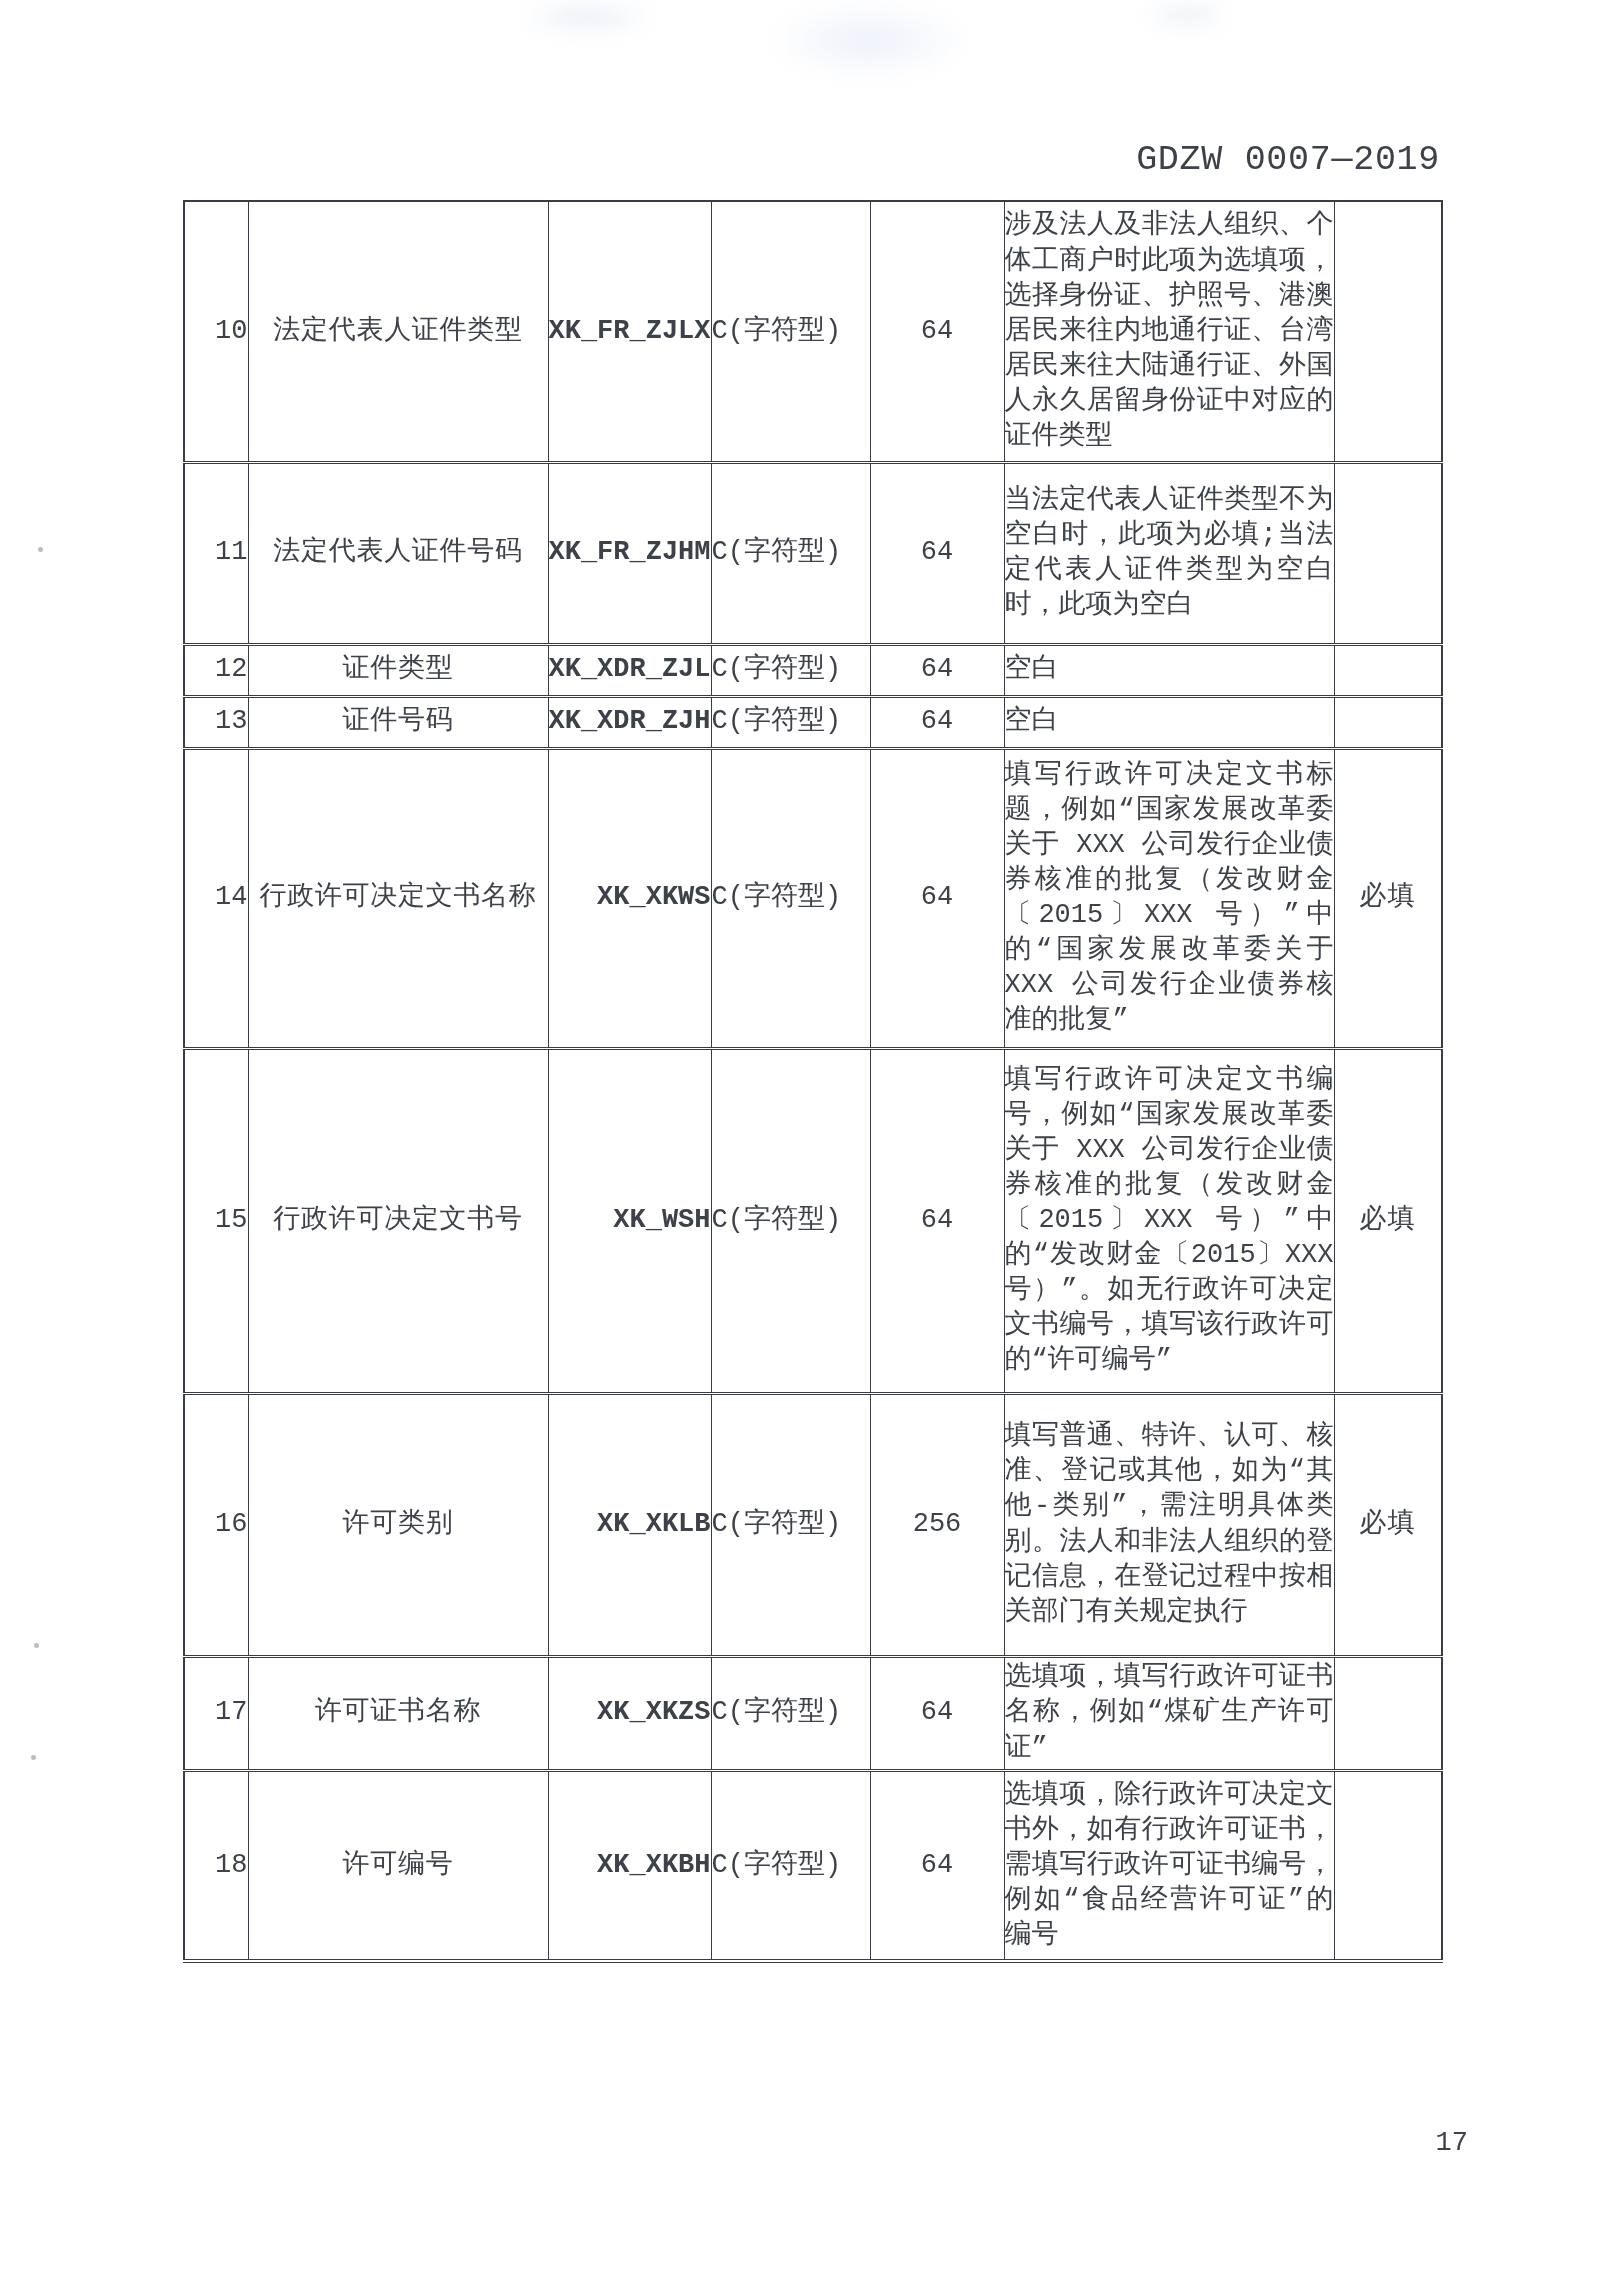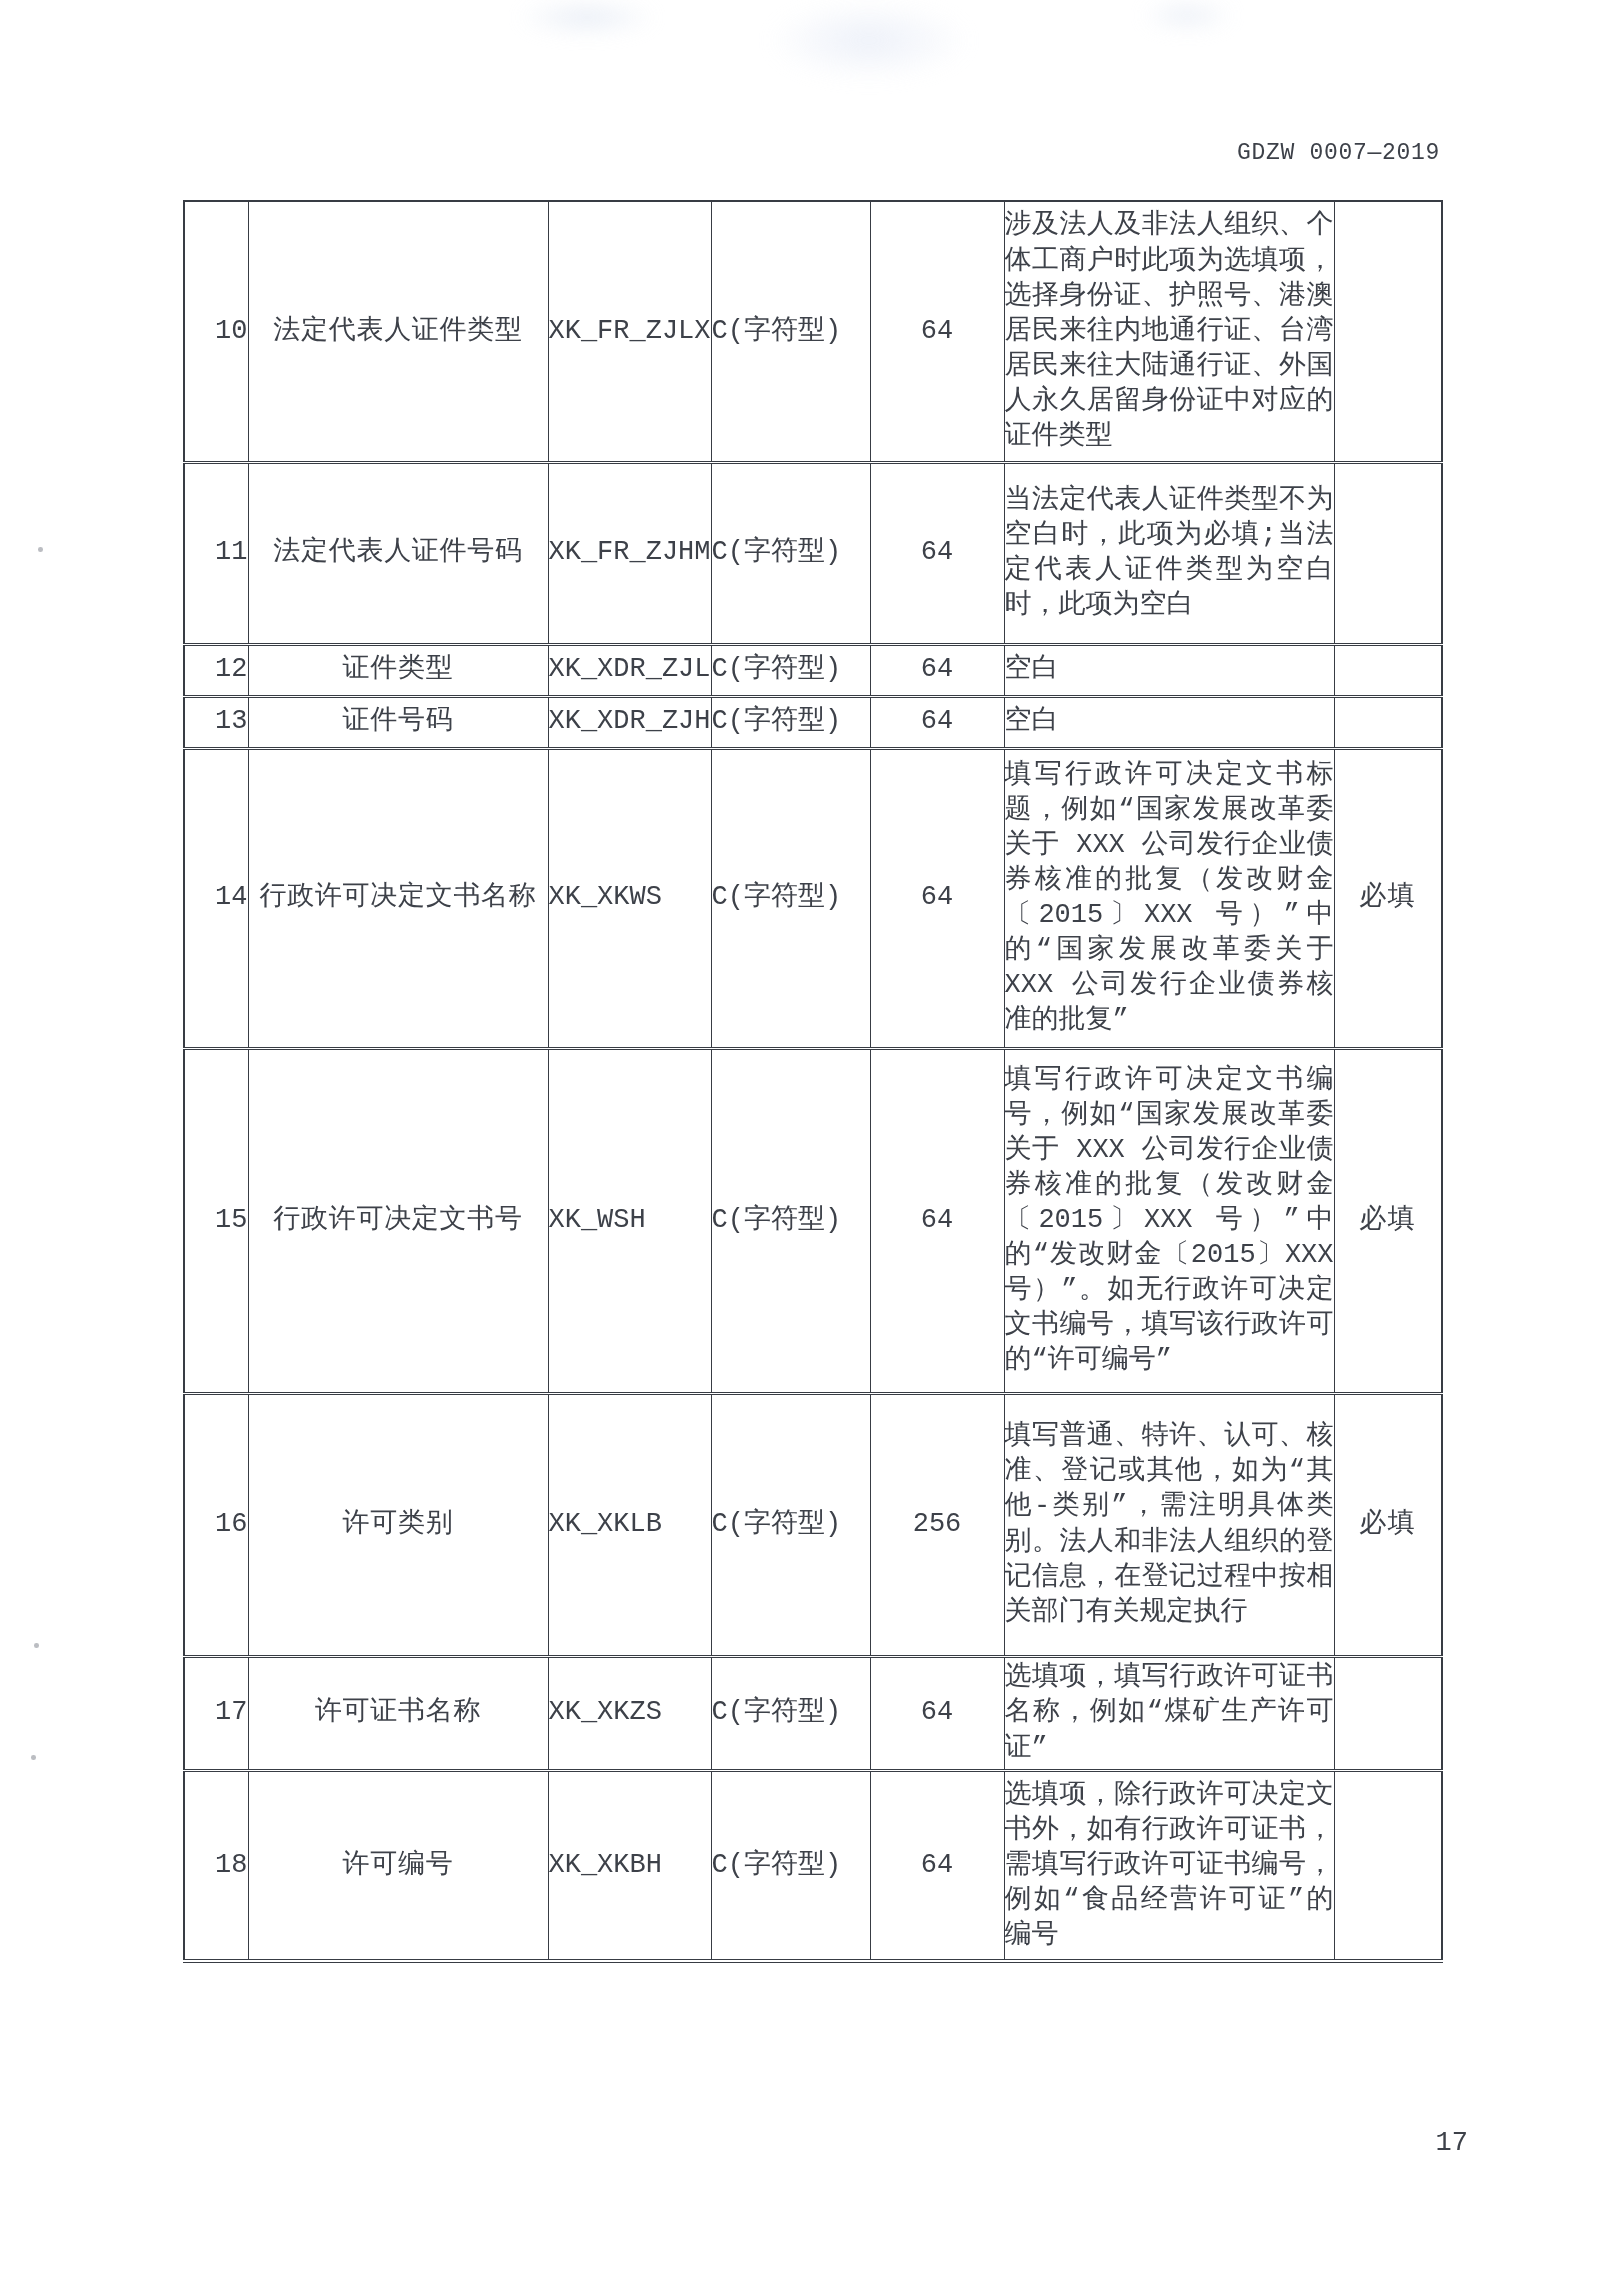--- a/index.html
+++ b/index.html
@@ -23,21 +23,21 @@
   .artifact.a2{left:767px;width:204px;height:81px;background:radial-gradient(closest-side,#e7ecf7,transparent);}
   .artifact.a3{left:1140px;width:95px;height:31px;background:radial-gradient(closest-side,#e3e9f4,transparent);}
   .speck{position:absolute;width:4.7px;height:4.7px;border-radius:50%;background:#84878f;opacity:.55;}
   .speck.s1{left:38px;top:547px;}
   .speck.s2{left:34px;top:1643px;}
   .speck.s3{left:31px;top:1755px;}
 
   .std-header{
     position:absolute;
     top:140px;right:176px;
-    font-size:23px;
+    font-size:35px;
     letter-spacing:0.7px;
     white-space:nowrap;
   }
   .page-number{
     position:absolute;
     top:2128px;right:148px;
     font-size:27px;
   }
 
   table.fields{
@@ -54,21 +54,21 @@
     border-right:1.4px solid var(--border);
     border-bottom:3.4px double var(--border);
     vertical-align:middle;
     overflow:hidden;
     font-size:27px;
     line-height:1.3;
     padding:0;
   }
   td.c-seq{text-align:right;}
   td.c-name{text-align:center;padding:0 2.7px 0 6.8px;letter-spacing:0.7px;}
-  td.c-code{text-align:left;padding-left:2px;font-size:26px;letter-spacing:0;}
+  td.c-code{text-align:right;padding-left:2px;font-size:26px;letter-spacing:0;font-weight:bold;}
   td.c-type{text-align:left;font-size:26px;}
   td.c-length{text-align:center;}
   td.c-required{text-align:center;letter-spacing:1.4px;}
   td.c-description{
     text-align:justify;
     text-align-last:left;
     padding:5.4px 5.4px 5.4px 8.1px;
     font-size:25px;
     line-height:37px;
   }

